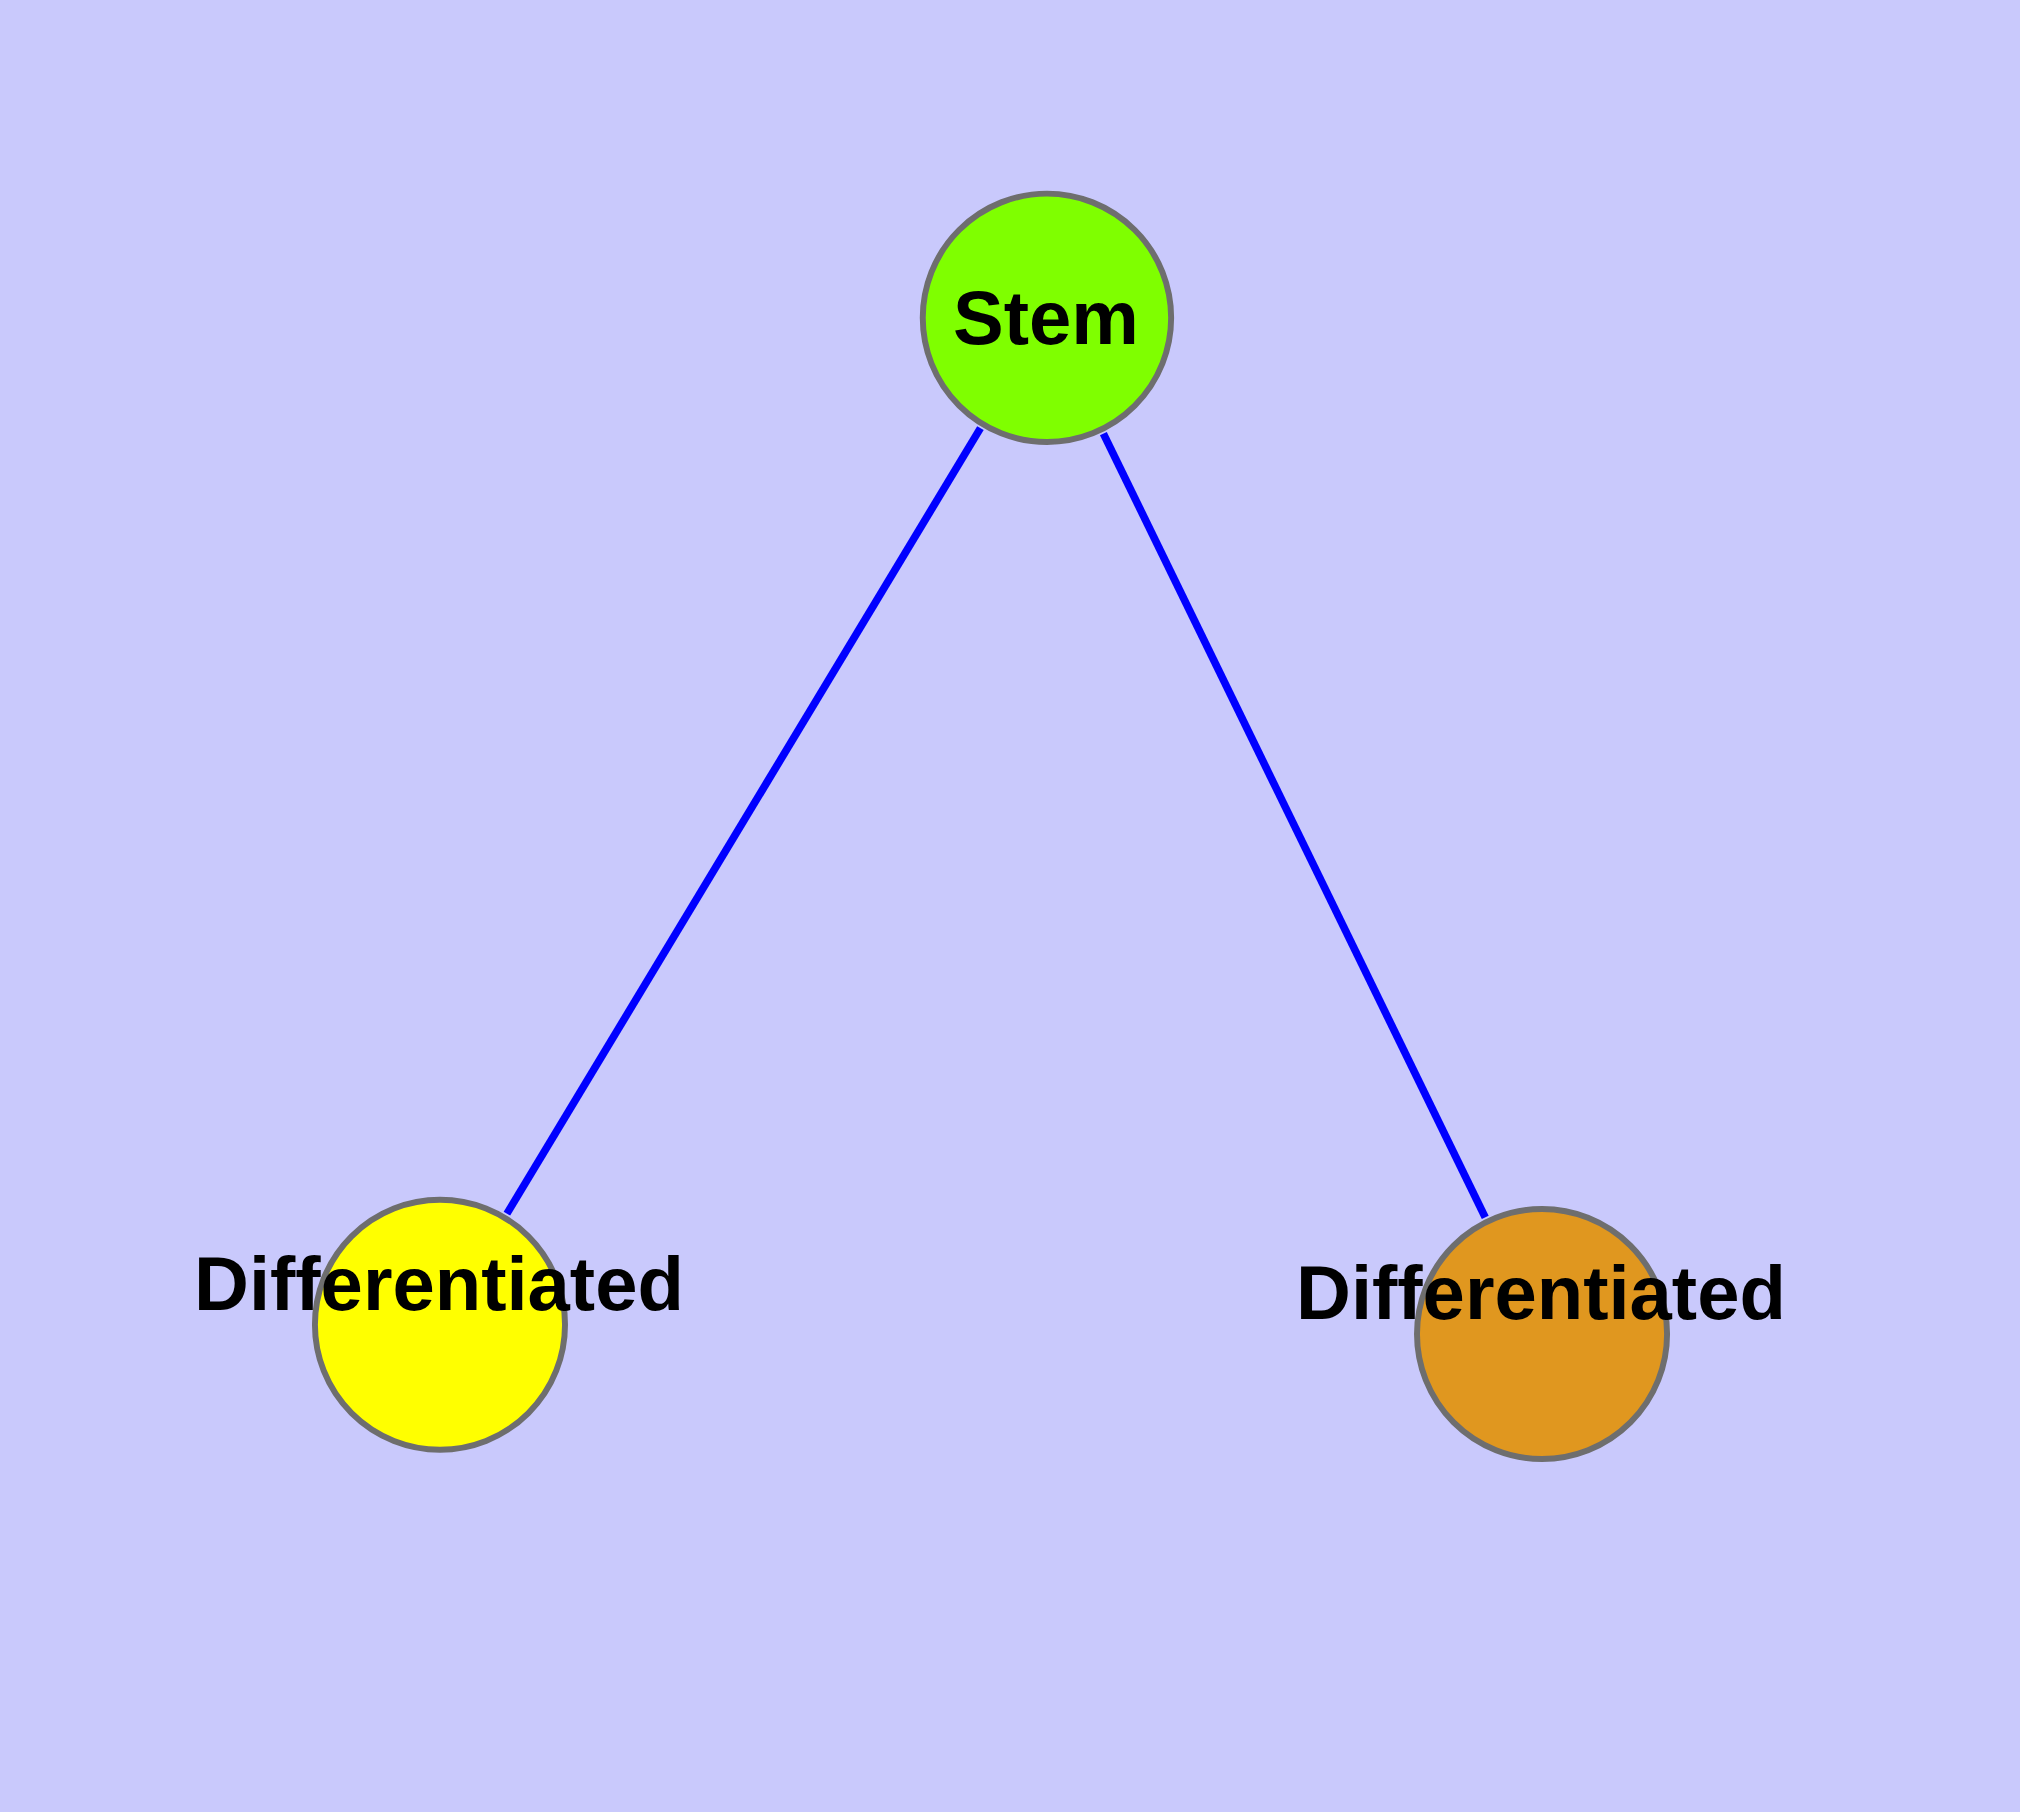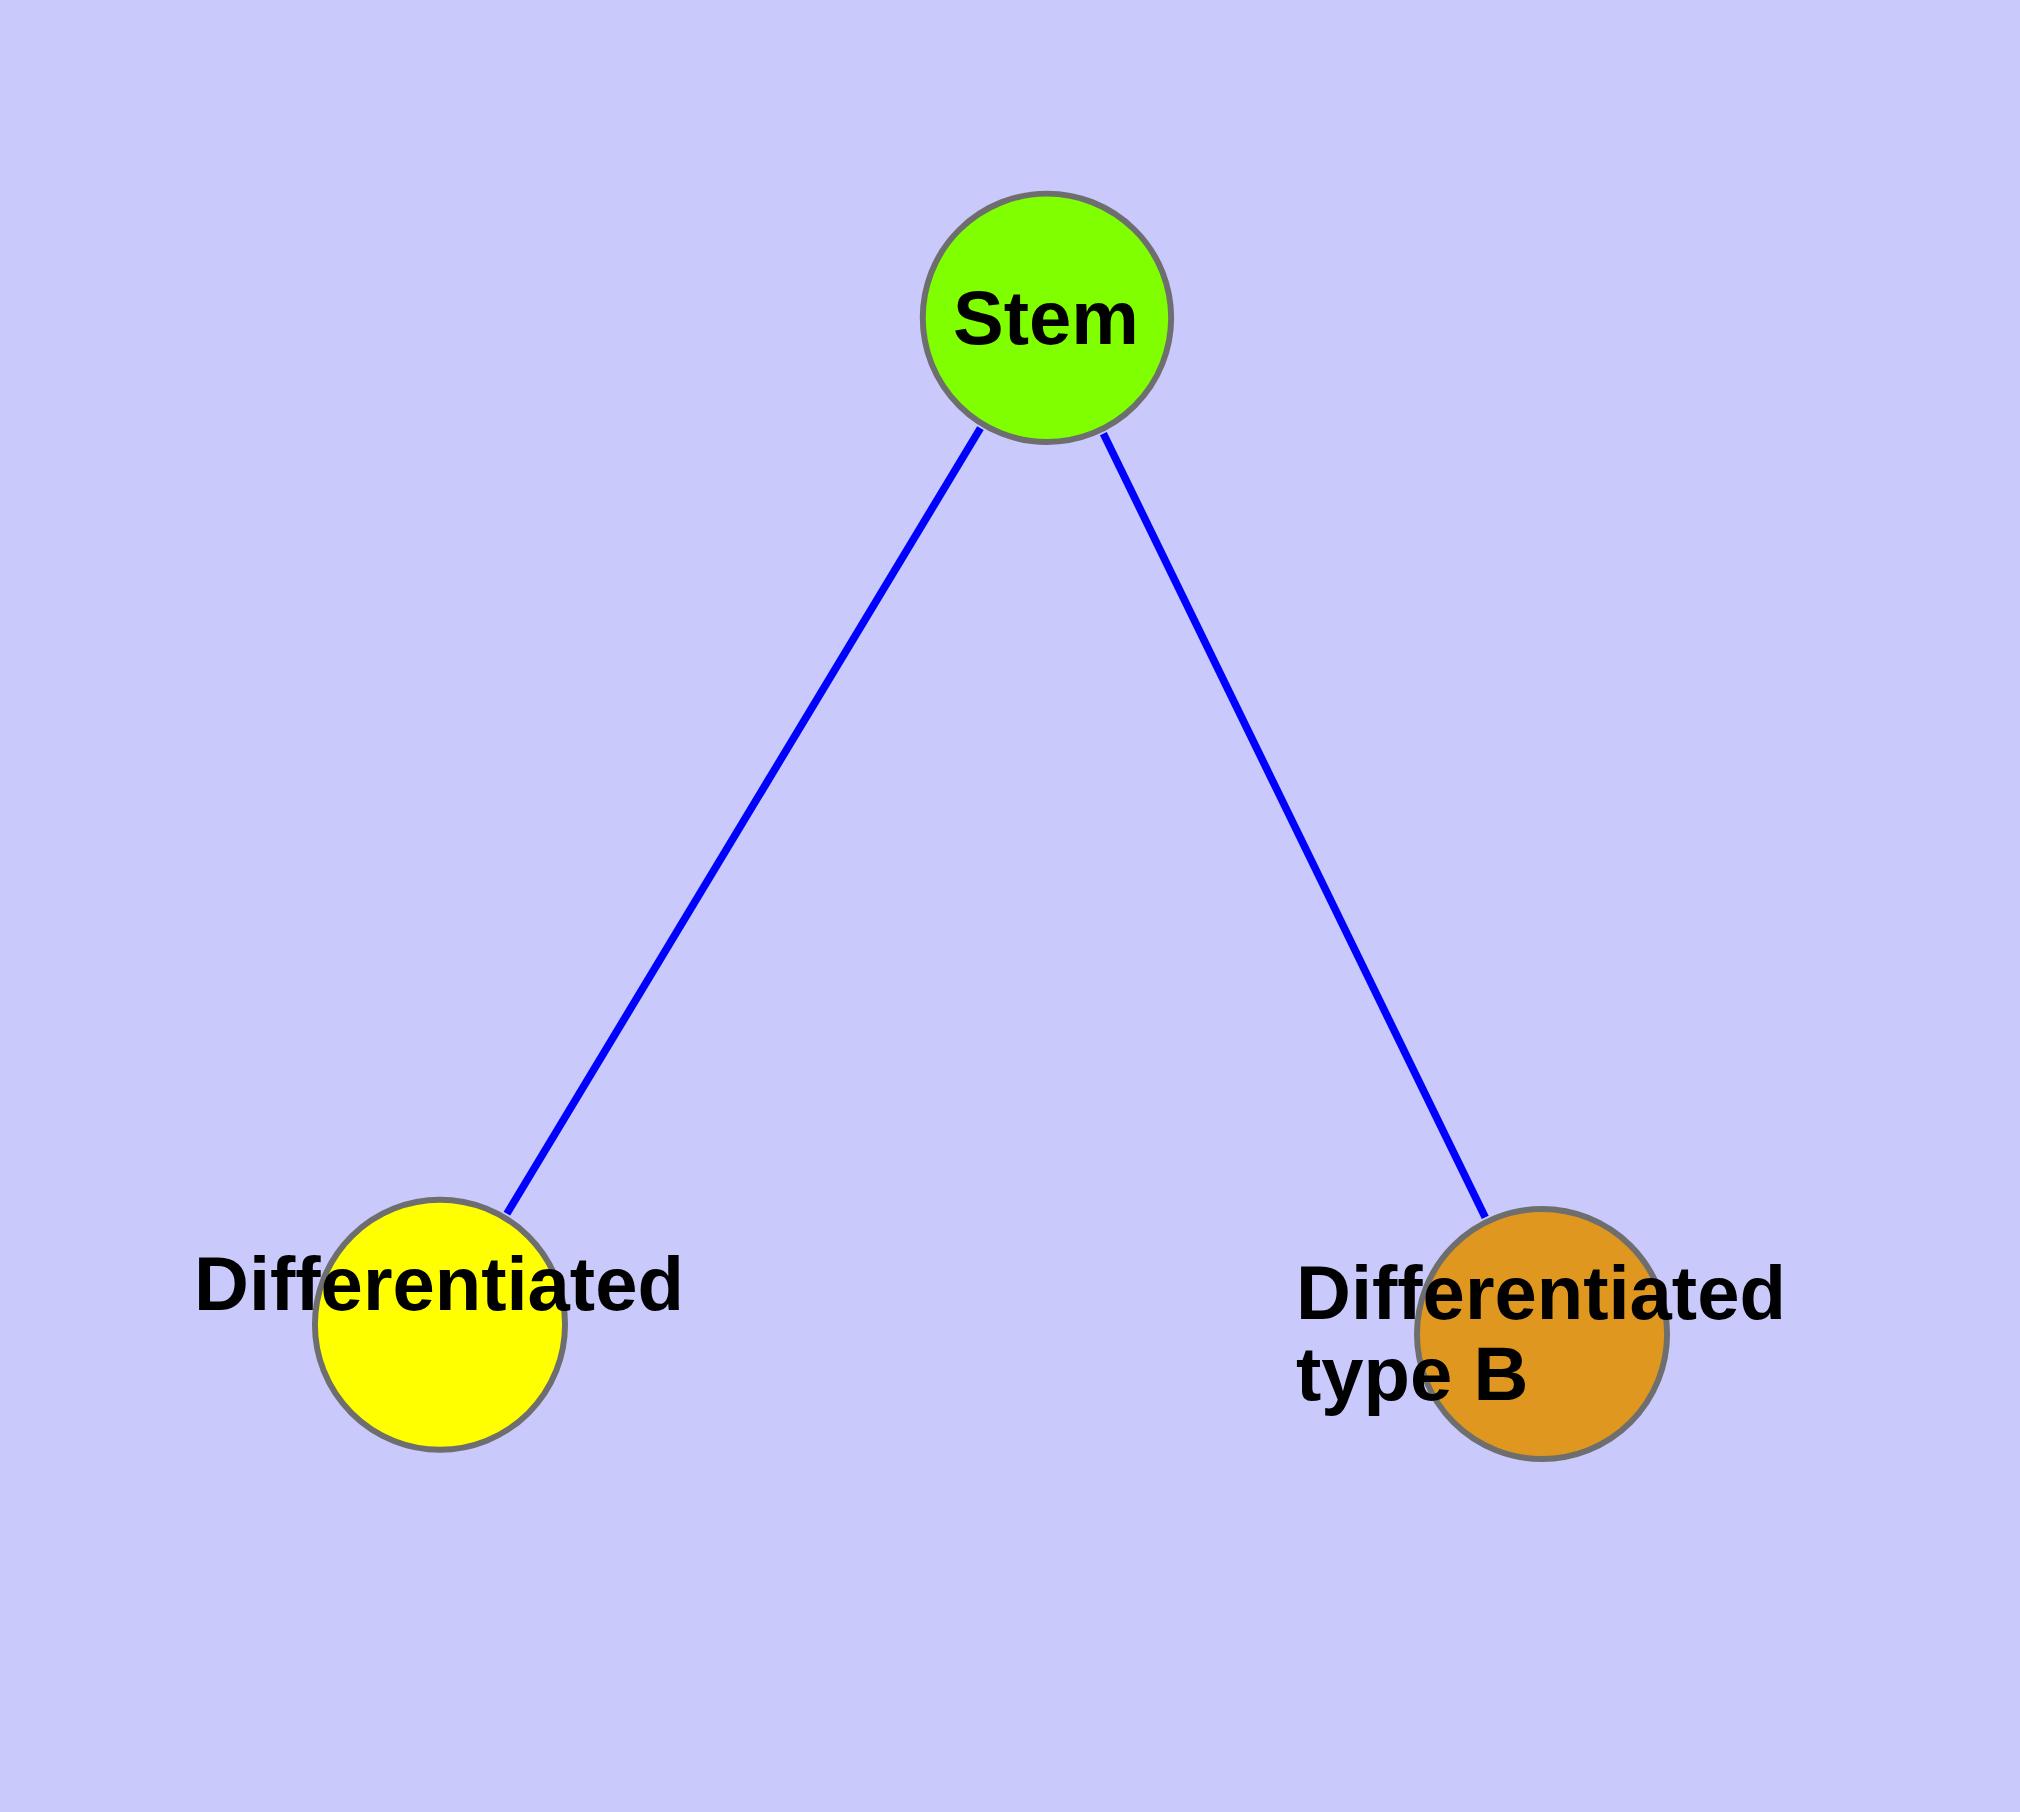--- a/index.html
+++ b/index.html
@@ -18,21 +18,21 @@
   #graph-svg {
     position: absolute;
     top: 0;
     left: 0;
     width: 2021px;
     height: 1812px;
     display: block;
   }
   .node-label {
     position: absolute;
-    text-align: left;
+    text-align: center;
     font-family: "Liberation Sans", "DejaVu Sans", sans-serif;
     font-weight: bold;
     color: #000000;
     white-space: pre;
     line-height: 1.06;
     pointer-events: none;
     -webkit-font-smoothing: antialiased;
   }
   .node-label span {
     display: block;
@@ -54,17 +54,17 @@
     <g id="node-layer">
         <circle cx="1235" cy="375" r="146.5" fill="#7fff00" stroke="#6e6e6e" stroke-width="7"></circle>
         <circle cx="519" cy="1563" r="147.5" fill="#ffff00" stroke="#6e6e6e" stroke-width="7"></circle>
         <circle cx="1819" cy="1574" r="147.5" fill="#e0971f" stroke="#6e6e6e" stroke-width="7"></circle>
       </g>
   </svg>
 
   <div id="label-layer">
       <div class="node-label" style="font-size: 76px; color: rgb(0, 0, 0); left: 953px; top: 278px;"><span>Stem</span></div>
       <div class="node-label" style="font-size: 76px; color: rgb(0, 0, 0); left: 194px; top: 1244px;"><span>Differentiated</span></div>
-      <div class="node-label" style="font-size: 76px; color: rgb(0, 0, 0); left: 1296px; top: 1253px;"><span>Differentiated</span><span>type B</span></div>
+      <div class="node-label" style="font-size: 76px; color: rgb(0, 0, 0); left: 1296px; top: 1253px;"><span>Differentiated</span></div>
     </div>
 
 </div>
 
 
 </body></html>

